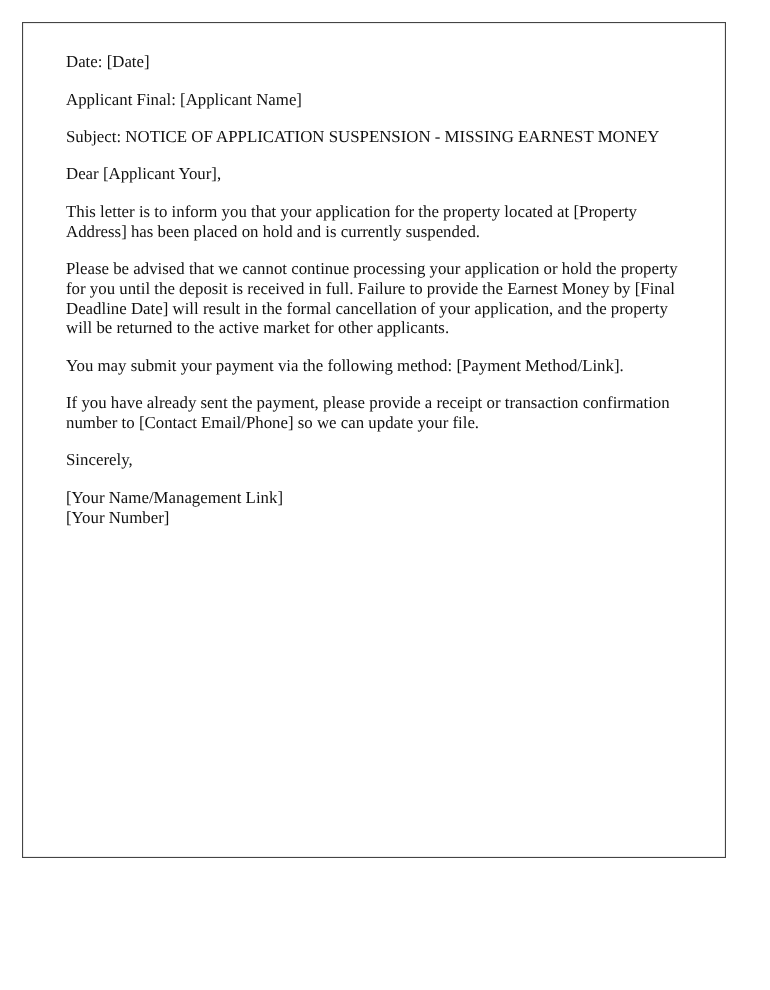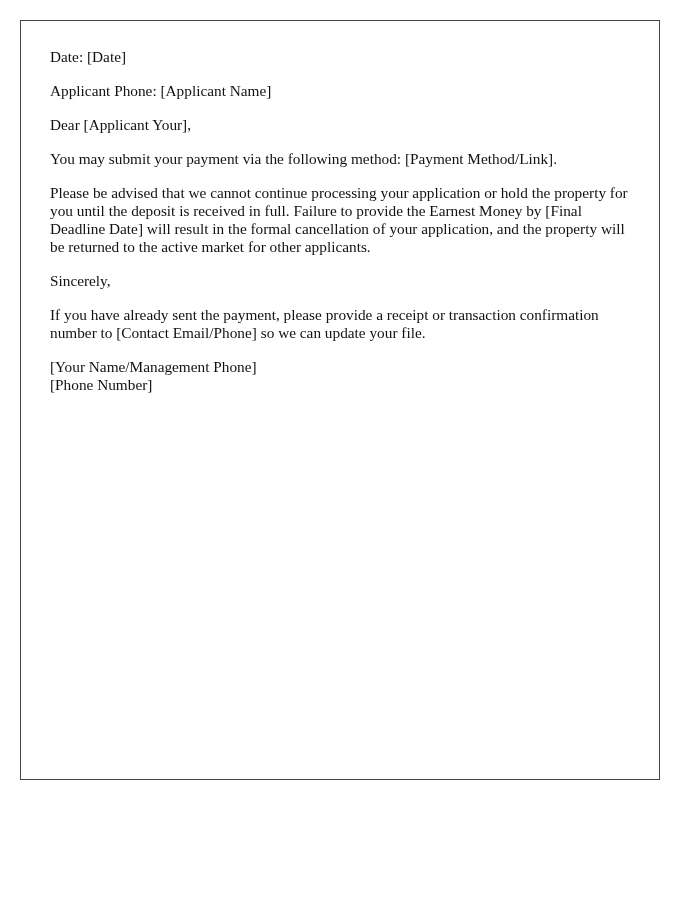--- a/index.html
+++ b/index.html
@@ -9,39 +9,41 @@
     left: 20px; top: 20px;
     width: 640px; height: 760px;
     border: 1px solid #444444;
     box-sizing: border-box;
     padding: 27px 28px 0 28px;
     font-family: "Liberation Serif", "DejaVu Serif", serif;
     font-size: 15.3px;
     line-height: 18px;
     color: #111111;
   }
-  .letter p { margin: 0 0 16px 1px; }
+  .letter p { margin: 0 0 16px 11px; }
   .line { display: block; }
 </style>
 </head>
 <body>
 
 <div class="letter">
   <p>Date: [Date]</p>
 
   <p>
-    <span class="line">Applicant Phone: [Applicant Name]</span>
+    <span class="line">Applicant Final: [Applicant Name]</span>
   </p>
 
+  <p>Subject: NOTICE OF APPLICATION SUSPENSION - MISSING EARNEST MONEY</p>
 
   <p>Dear [Applicant Your],</p>
 
+  <p>This letter is to inform you that your application for the property located at [Property Address] has been placed on hold and is currently suspended.</p>
+  <p>Please be advised that we cannot continue processing your application or hold the property for you until the deposit is received in full. Failure to provide the Earnest Money by [Final Deadline Date] will result in the formal cancellation of your application, and the property will be returned to the active market for other applicants.</p>
   <p>You may submit your payment via the following method: [Payment Method/Link].</p>
-  <p>Please be advised that we cannot continue processing your application or hold the property for you until the deposit is received in full. Failure to provide the Earnest Money by [Final Deadline Date] will result in the formal cancellation of your application, and the property will be returned to the active market for other applicants.</p>
+  <p>If you have already sent the payment, please provide a receipt or transaction confirmation number to [Contact Email/Phone] so we can update your file.</p>
+
   <p>Sincerely,</p>
 
-  <p>If you have already sent the payment, please provide a receipt or transaction confirmation number to [Contact Email/Phone] so we can update your file.</p>
-
   <p>
-    <span class="line">[Your Name/Management Phone]</span>
-    <span class="line">[Phone Number]</span>
+    <span class="line">[Your Name/Management Link]</span>
+    <span class="line">[Your Number]</span>
   </p>
 </div>
 
 </body></html>

